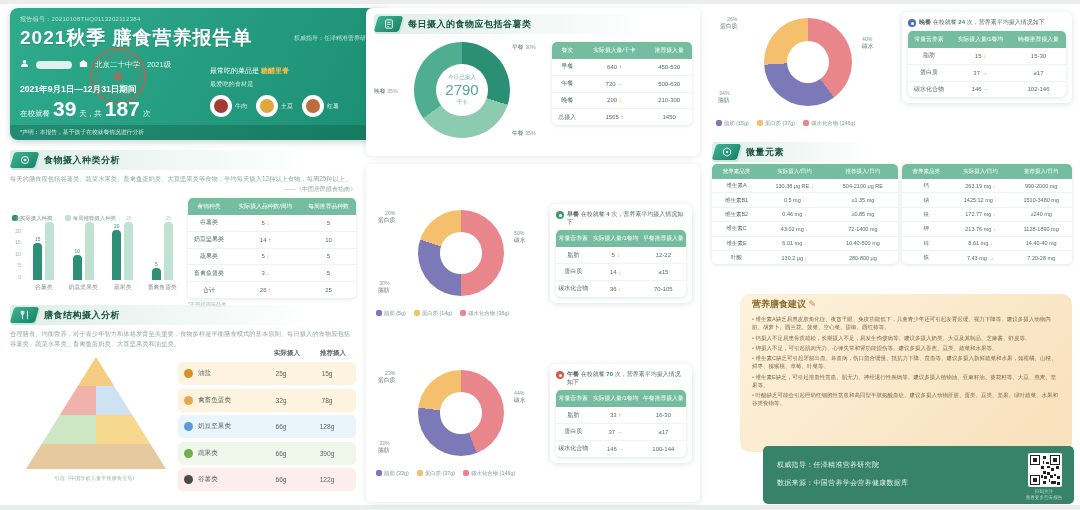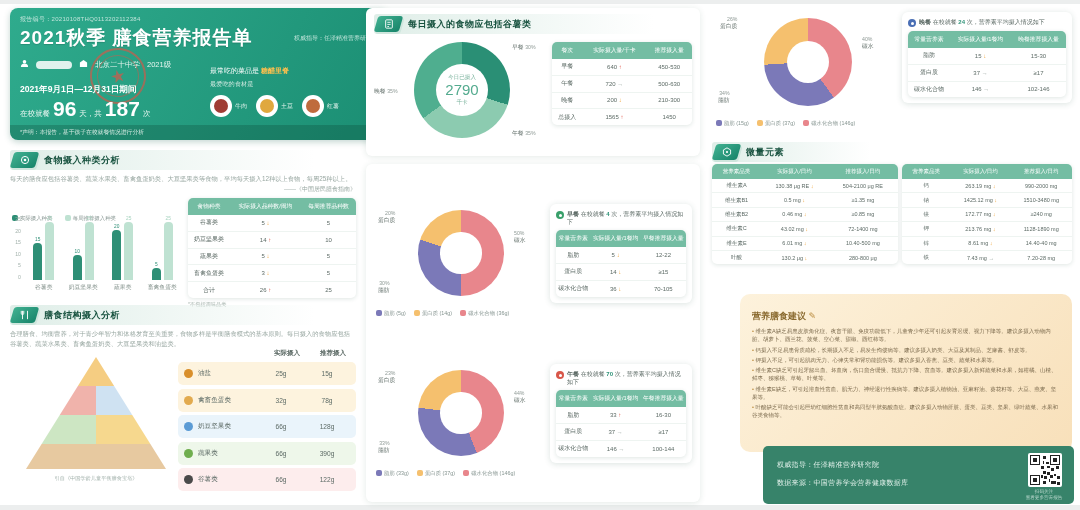--- a/index.html
+++ b/index.html
@@ -91,21 +91,21 @@
 .ndot{width:8px;height:8px;border-radius:50%;flex:none;margin-top:1px;display:flex;align-items:center;justify-content:center}
 .ndot::after{content:"";width:3px;height:3px;background:#fff;border-radius:50%}
 .mname{font-weight:bold}
 .mcount{color:#2e9277;font-weight:bold}
 
 .microwrap{position:absolute;left:0;top:22px;width:360px;display:flex;gap:4px}
 .microwrap table{font-size:5.5px}
 .microwrap th{font-size:5.5px;padding:4px 1px}
 .microwrap td{padding:3.2px 1px}
 
-.advice{position:absolute;left:740px;top:294px;width:332px;height:158px;background:linear-gradient(135deg,#fdf2dc,#f8e0ba);border-radius:10px;padding:16px 12px;overflow:hidden}
+.advice{position:absolute;left:740px;top:294px;width:332px;height:158px;background:linear-gradient(135deg,#fdf2dc,#f8e0ba);border-radius:10px;padding:4px 12px;overflow:hidden}
 .adv-title{font-size:9px;font-weight:bold;color:#8a6a2f;margin-bottom:4px}
 .adv-pen{color:#b98a3c;font-size:9px}
 .advice li{list-style:none;font-size:5.5px;color:#7c6b4e;line-height:1.5;margin-bottom:2px}
 .advice li::before{content:"• ";color:#b98a3c}
 
 .footer{position:absolute;left:763px;top:446px;width:311px;height:58px;background:#37836a;border-radius:5px;color:#e3f2ec;overflow:hidden}
 .fline{position:absolute;left:14px;font-size:7px;letter-spacing:.3px}
 .qr{position:absolute;right:12px;top:7px;width:34px;height:34px;background:#fff;border-radius:2px;padding:2px}
 .qrcap{position:absolute;right:4px;top:43px;width:52px;text-align:center;font-size:4.6px;color:#bcd9cf;line-height:1.3}
 </style>
@@ -128,21 +128,21 @@
     <span><svg width="9" height="9" viewBox="0 0 10 10">
           <path d="M1 4l4-3 4 3v5H1z" fill="#fff"></path>
         </svg></span>
     <span>北京二十中学</span>
     <span>2021级</span>
   </div>
   <div class="stamp">★</div>
   <div class="period">2021年9月1日—12月31日期间</div>
   <div class="stats">
     <span>在校就餐</span>
-    <span class="bignum">96</span>
+    <span class="bignum">39</span>
     <span>天，共</span>
     <span class="bignum">187</span>
     <span>次</span>
   </div>
   <div class="fav">
     <div class="favline1">
       <span>最常吃的菜品是</span>
       <span class="favdish">糖醋里脊</span>
     </div>
     <div class="favline2">最爱吃的食材是</div>

